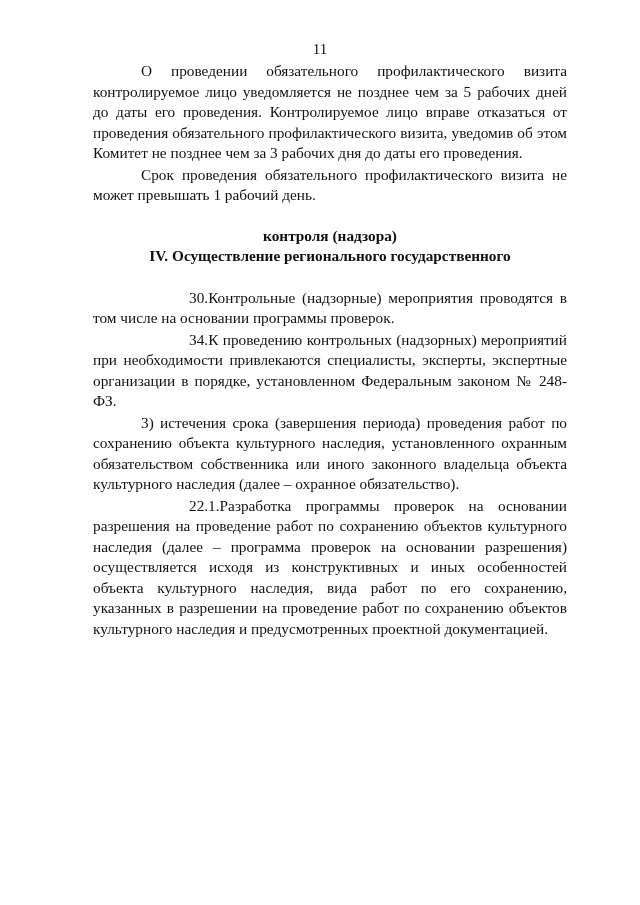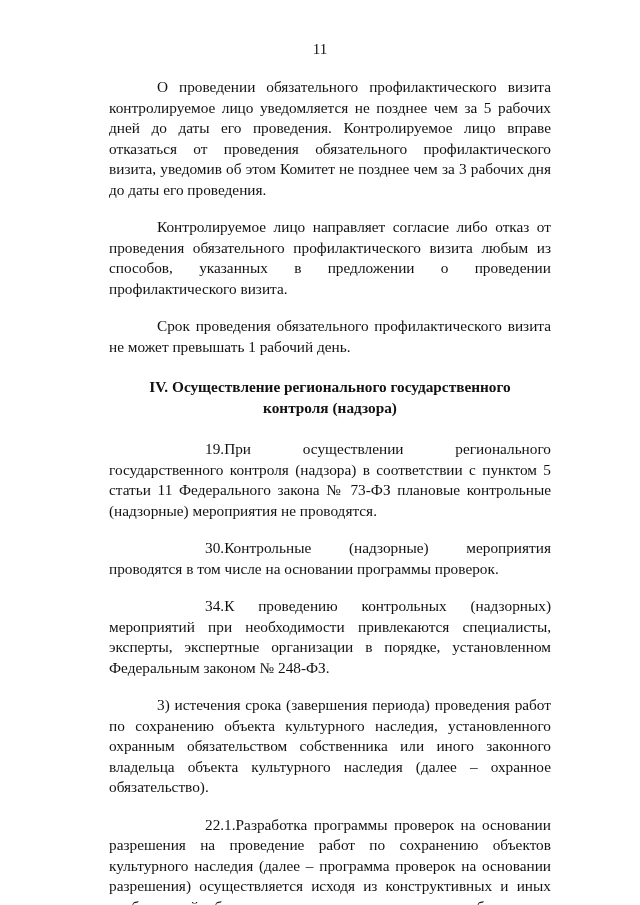--- a/index.html
+++ b/index.html
@@ -10,44 +10,42 @@
     font-family: "Liberation Serif", "DejaVu Serif", serif;
   }
   .page-number {
     position: absolute; top: 40px; left: 0; width: 640px; text-align: center;
     font-size: 15px; line-height: 18px;
   }
   .body {
     position: absolute; left: 92px; top: 60px; width: 476px;
     font-size: 15.3px; line-height: 20.5px;
   }
-  .p { margin: 17px; text-align: justify; text-indent: 48px; }
+  .p { margin: 1px; text-align: justify; text-indent: 48px; }
   .p .num { display: inline-block; min-width: 44px; }
   .heading {
     margin: 20px 0 21px 0; text-align: center; font-weight: bold;
     font-size: 15.3px; line-height: 20.5px;
   }
   .heading span { display: block; }
 </style>
 </head>
 <body>
 
 <div class="page">
   <div class="page-number">11</div>
 
   <div class="body">
     <p class="p">О проведении обязательного профилактического визита контролируемое лицо уведомляется не позднее чем за 5 рабочих дней до даты его проведения. Контролируемое лицо вправе отказаться от проведения обязательного профилактического визита, уведомив об этом Комитет не позднее чем за 3 рабочих дня до даты его проведения.</p>
-    <p class="p">Контролируемое лицо направляет согласие либо отказ от проведения обязательного профилактического визита любым из способов, указанных в предложении о проведении профилактического визита.</p>
     <p class="p">Срок проведения обязательного профилактического визита не может превышать 1 рабочий день.</p>
 
     <div class="heading">
+      <span>контроля (надзора)</span>
       <span>IV. Осуществление регионального государственного</span>
-      <span>контроля (надзора)</span>
     </div>
 
-    <p class="p"><span class="num">19.</span><span>При осуществлении регионального государственного контроля (надзора) в соответствии с пунктом 5 статьи 11 Федерального закона № 73-ФЗ плановые контрольные (надзорные) мероприятия не проводятся.</span></p>
     <p class="p"><span class="num">30.</span><span>Контрольные (надзорные) мероприятия проводятся в том числе на основании программы проверок.</span></p>
     <p class="p"><span class="num">34.</span><span>К проведению контрольных (надзорных) мероприятий при необходимости привлекаются специалисты, эксперты, экспертные организации в порядке, установленном Федеральным законом № 248-ФЗ.</span></p>
     <p class="p">3) истечения срока (завершения периода) проведения работ по сохранению объекта культурного наследия, установленного охранным обязательством собственника или иного законного владельца объекта культурного наследия (далее – охранное обязательство).</p>
     <p class="p"><span class="num">22.1.</span><span>Разработка программы проверок на основании разрешения на проведение работ по сохранению объектов культурного наследия (далее – программа проверок на основании разрешения) осуществляется исходя из конструктивных и иных особенностей объекта культурного наследия, вида работ по его сохранению, указанных в разрешении на проведение работ по сохранению объектов культурного наследия и предусмотренных проектной документацией.</span></p>
 
   </div>
 </div>
 
 </body></html>

